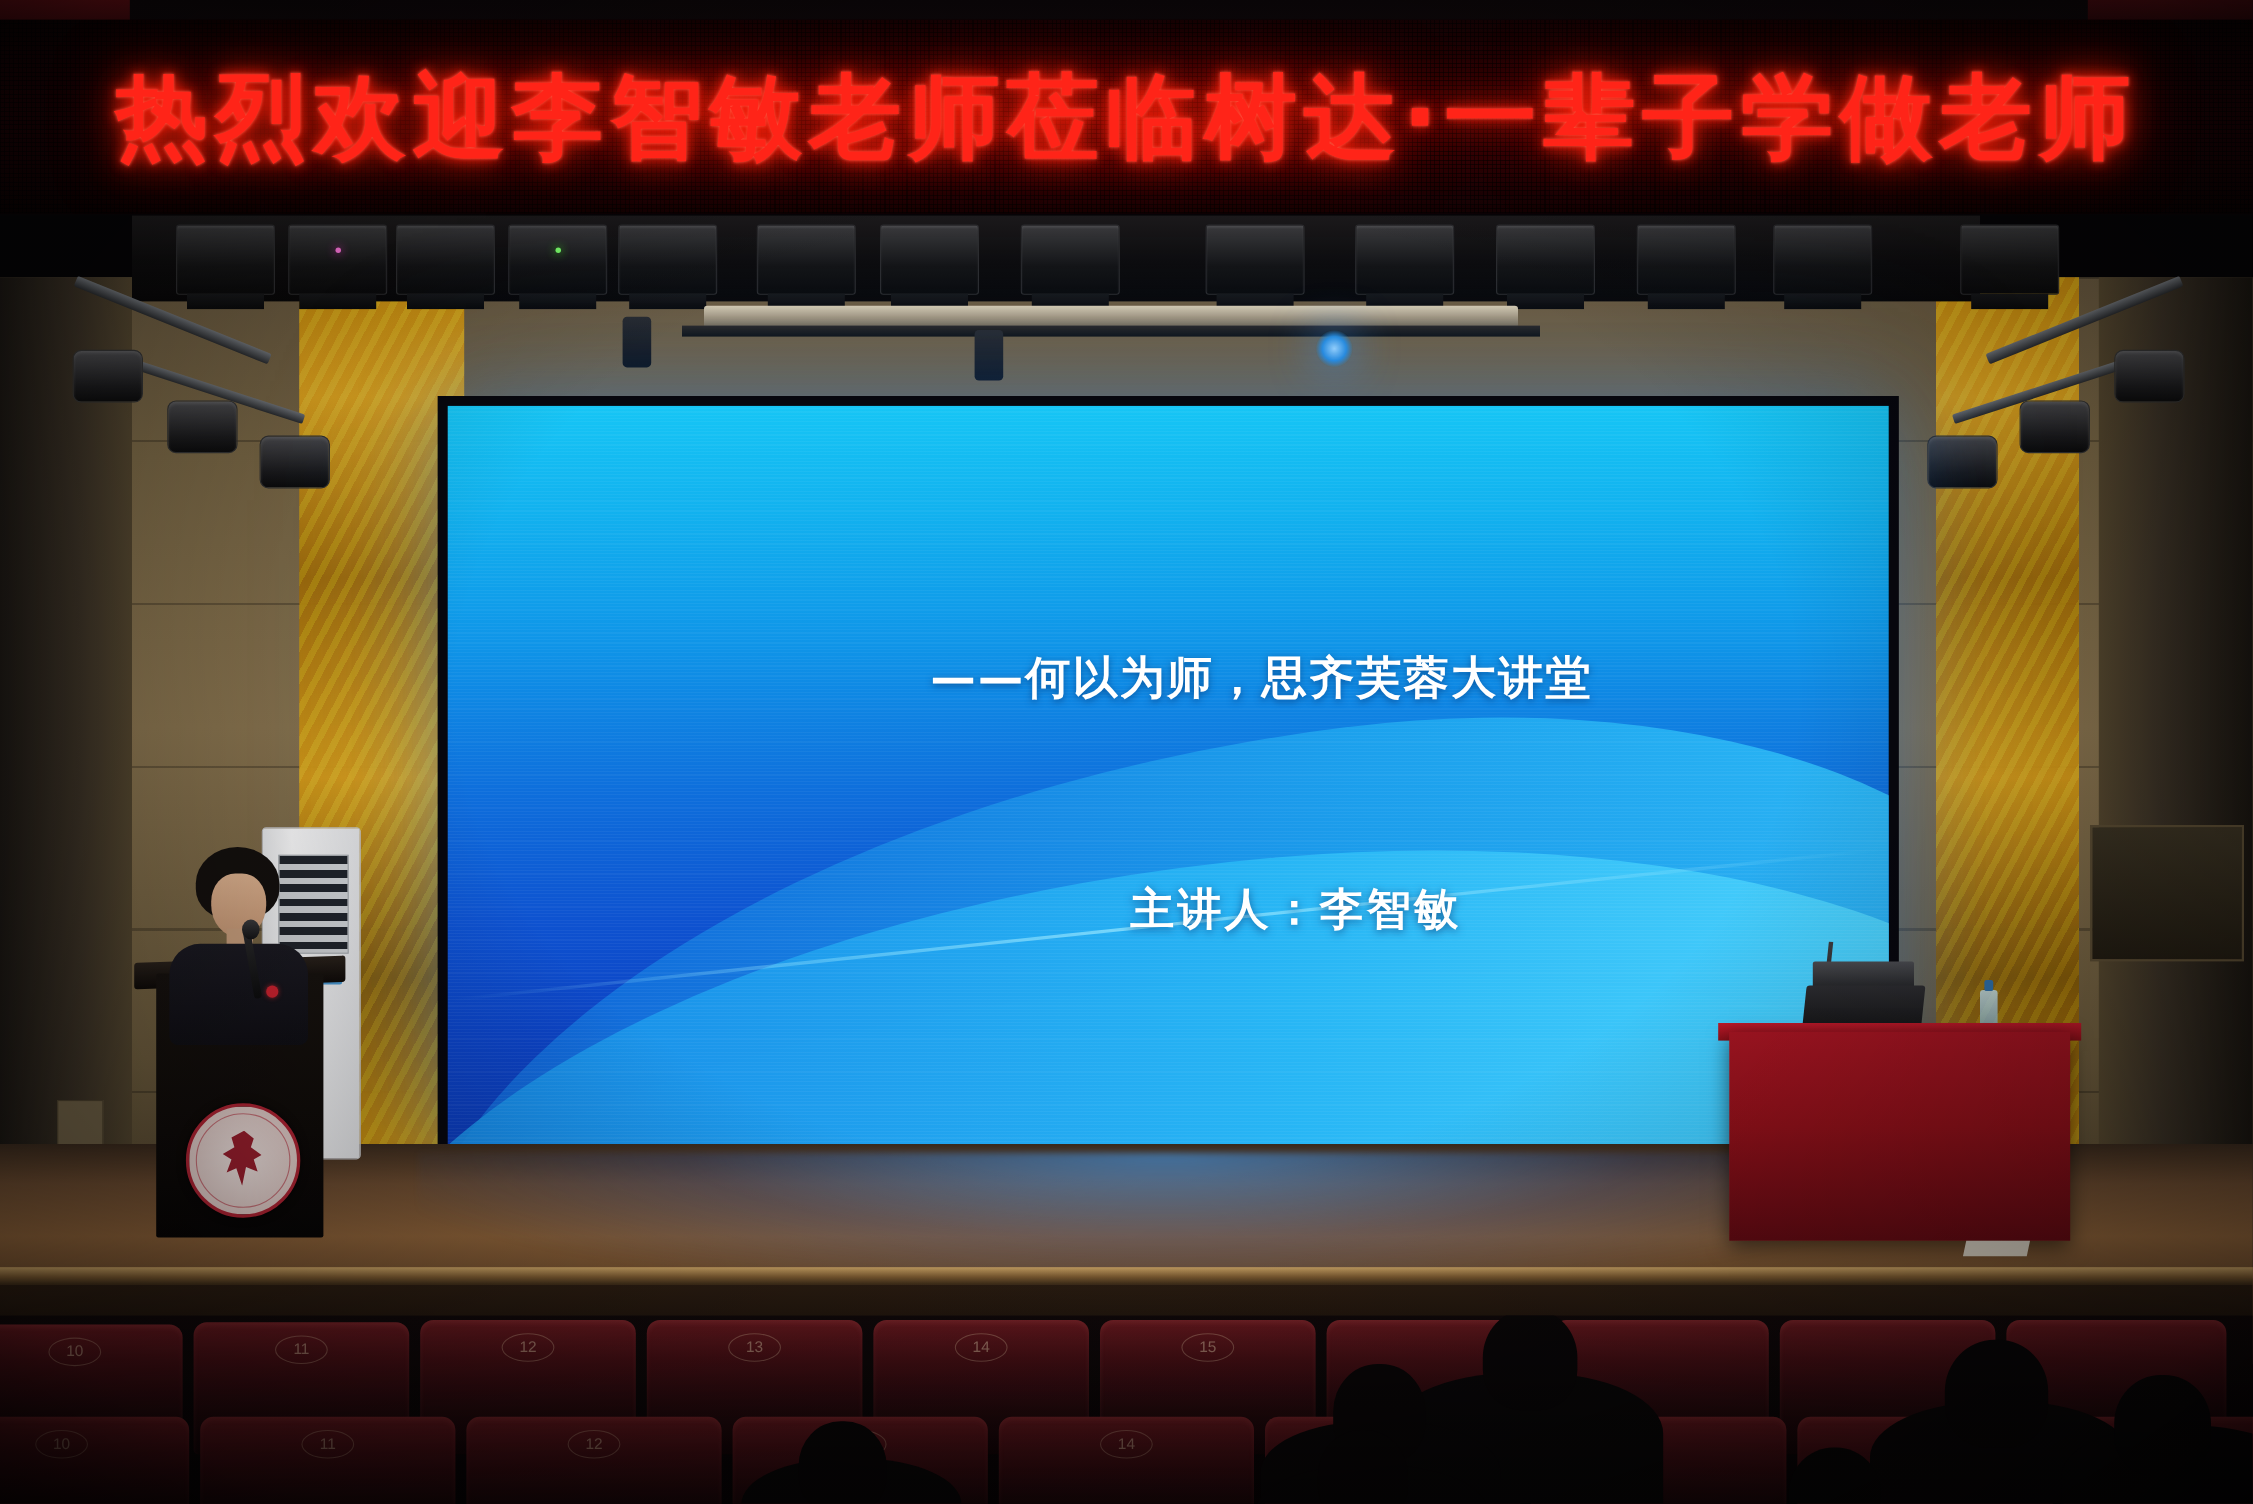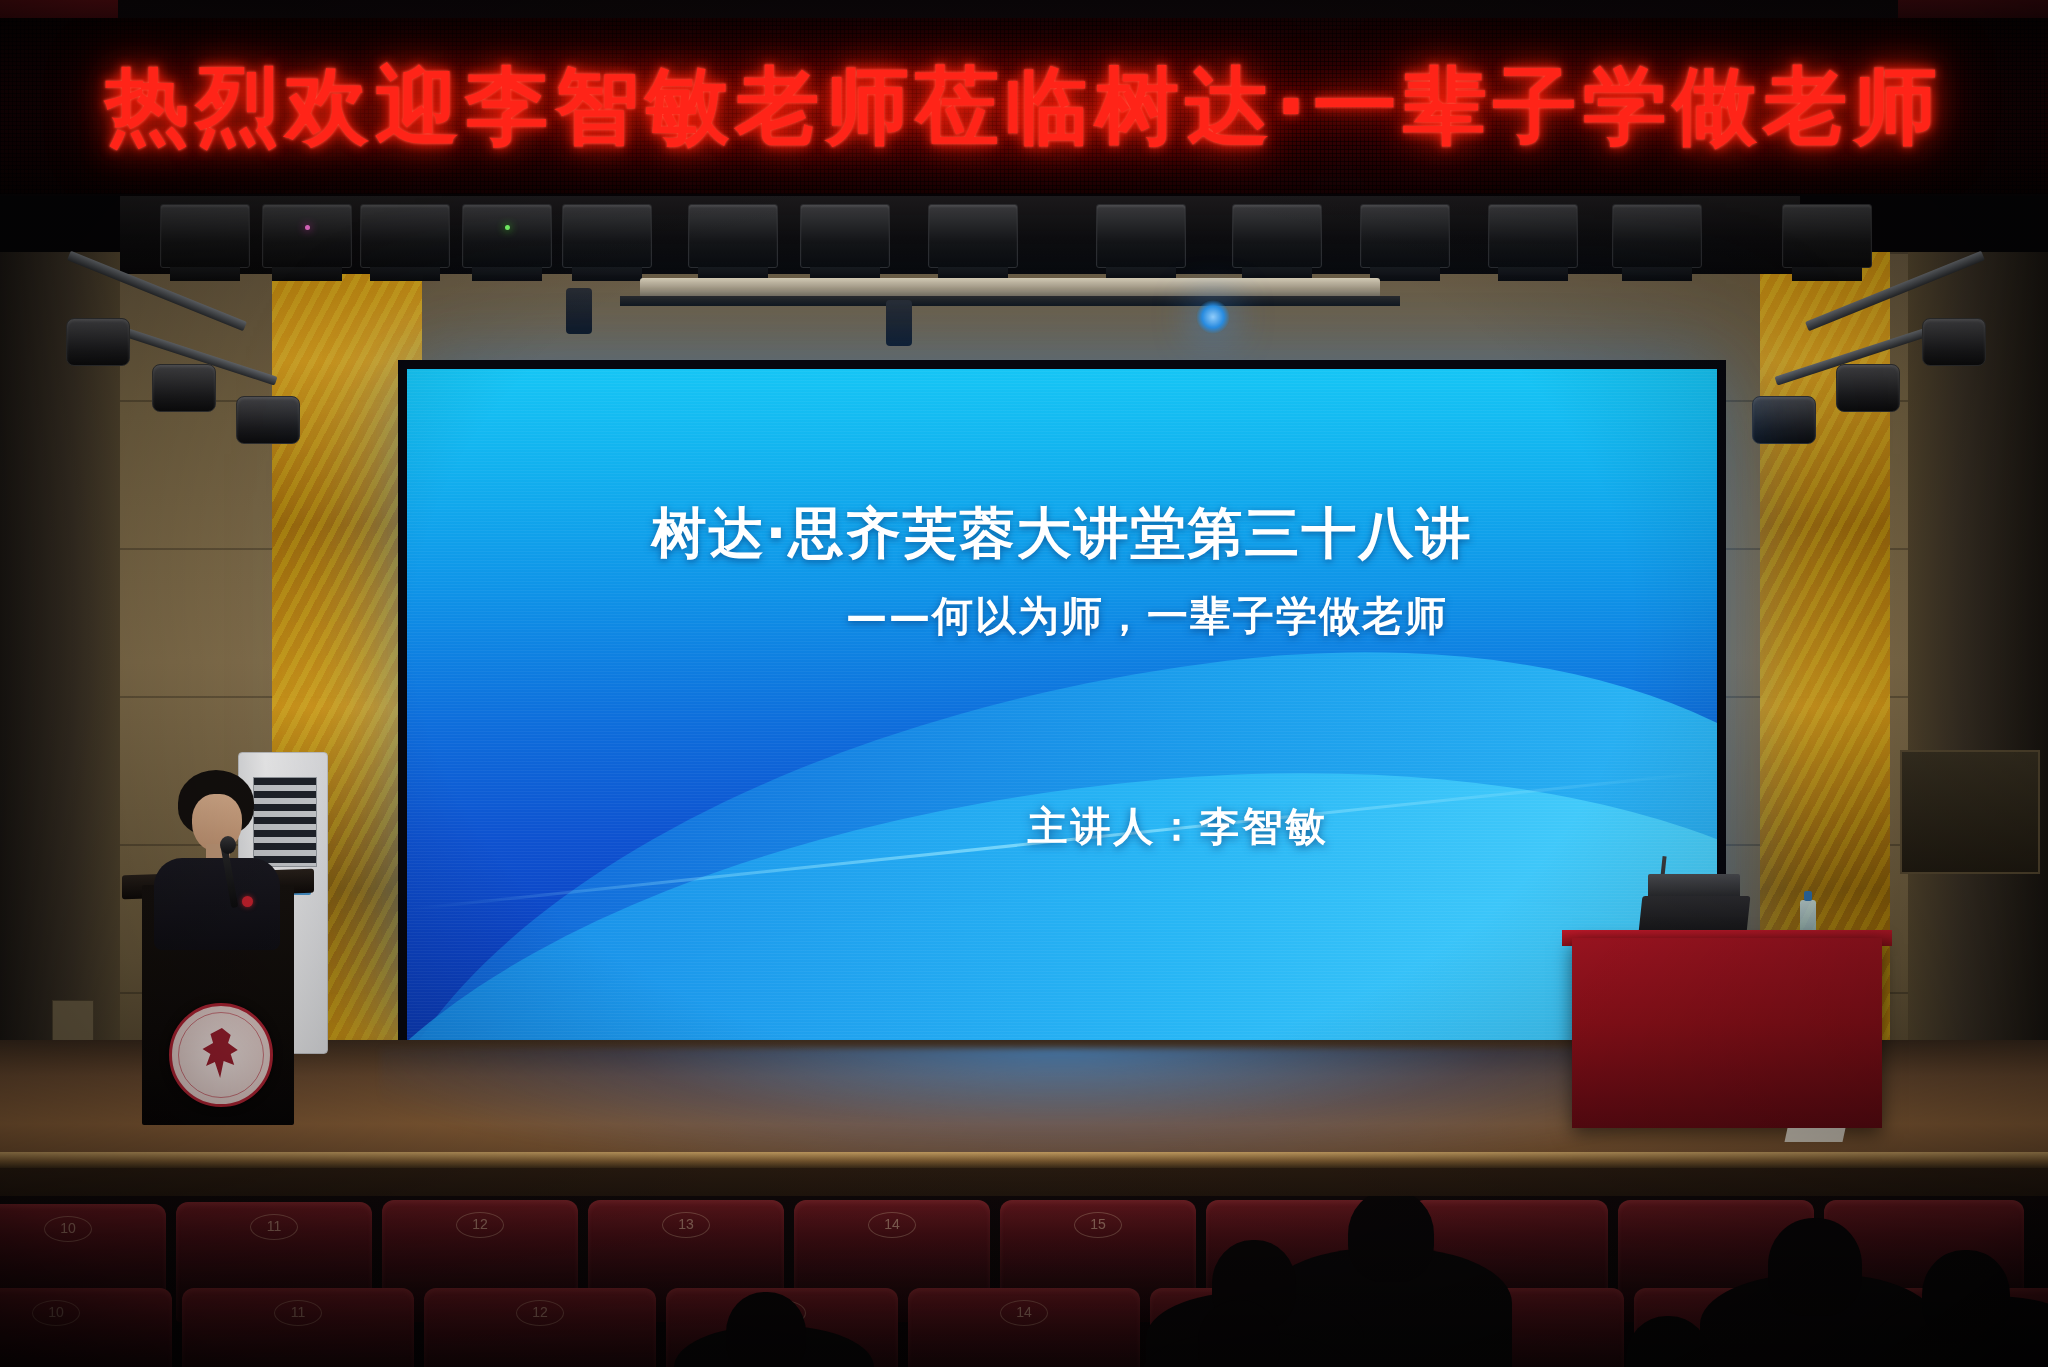--- a/index.html
+++ b/index.html
@@ -483,22 +483,21 @@
   <div class="side-lamp" style="right:232px;top:396px;"></div>
 
   <div class="screen-frame">
     <div class="screen">
       <div class="wave3"></div>
       <div class="wave1"></div>
       <div class="wave2"></div>
       <div class="wave-thin"></div>
 
       <div class="slide-content">
-        <div class="slide-title">树达·思齐芙蓉大讲堂第三十八讲</div>
-        <div class="slide-subtitle">——何以为师，一辈子学做老师</div>
+        <div class="slide-subtitle">——何以为师，思齐芙蓉大讲堂</div>
         <div class="slide-speaker">主讲人：李智敏</div>
       </div>
     </div>
   </div>
 
   <div class="stage-floor"></div>
   <div class="stage-floor-glow"></div>
   <div class="stage-edge"></div>
   <div class="stage-front"></div>
 

